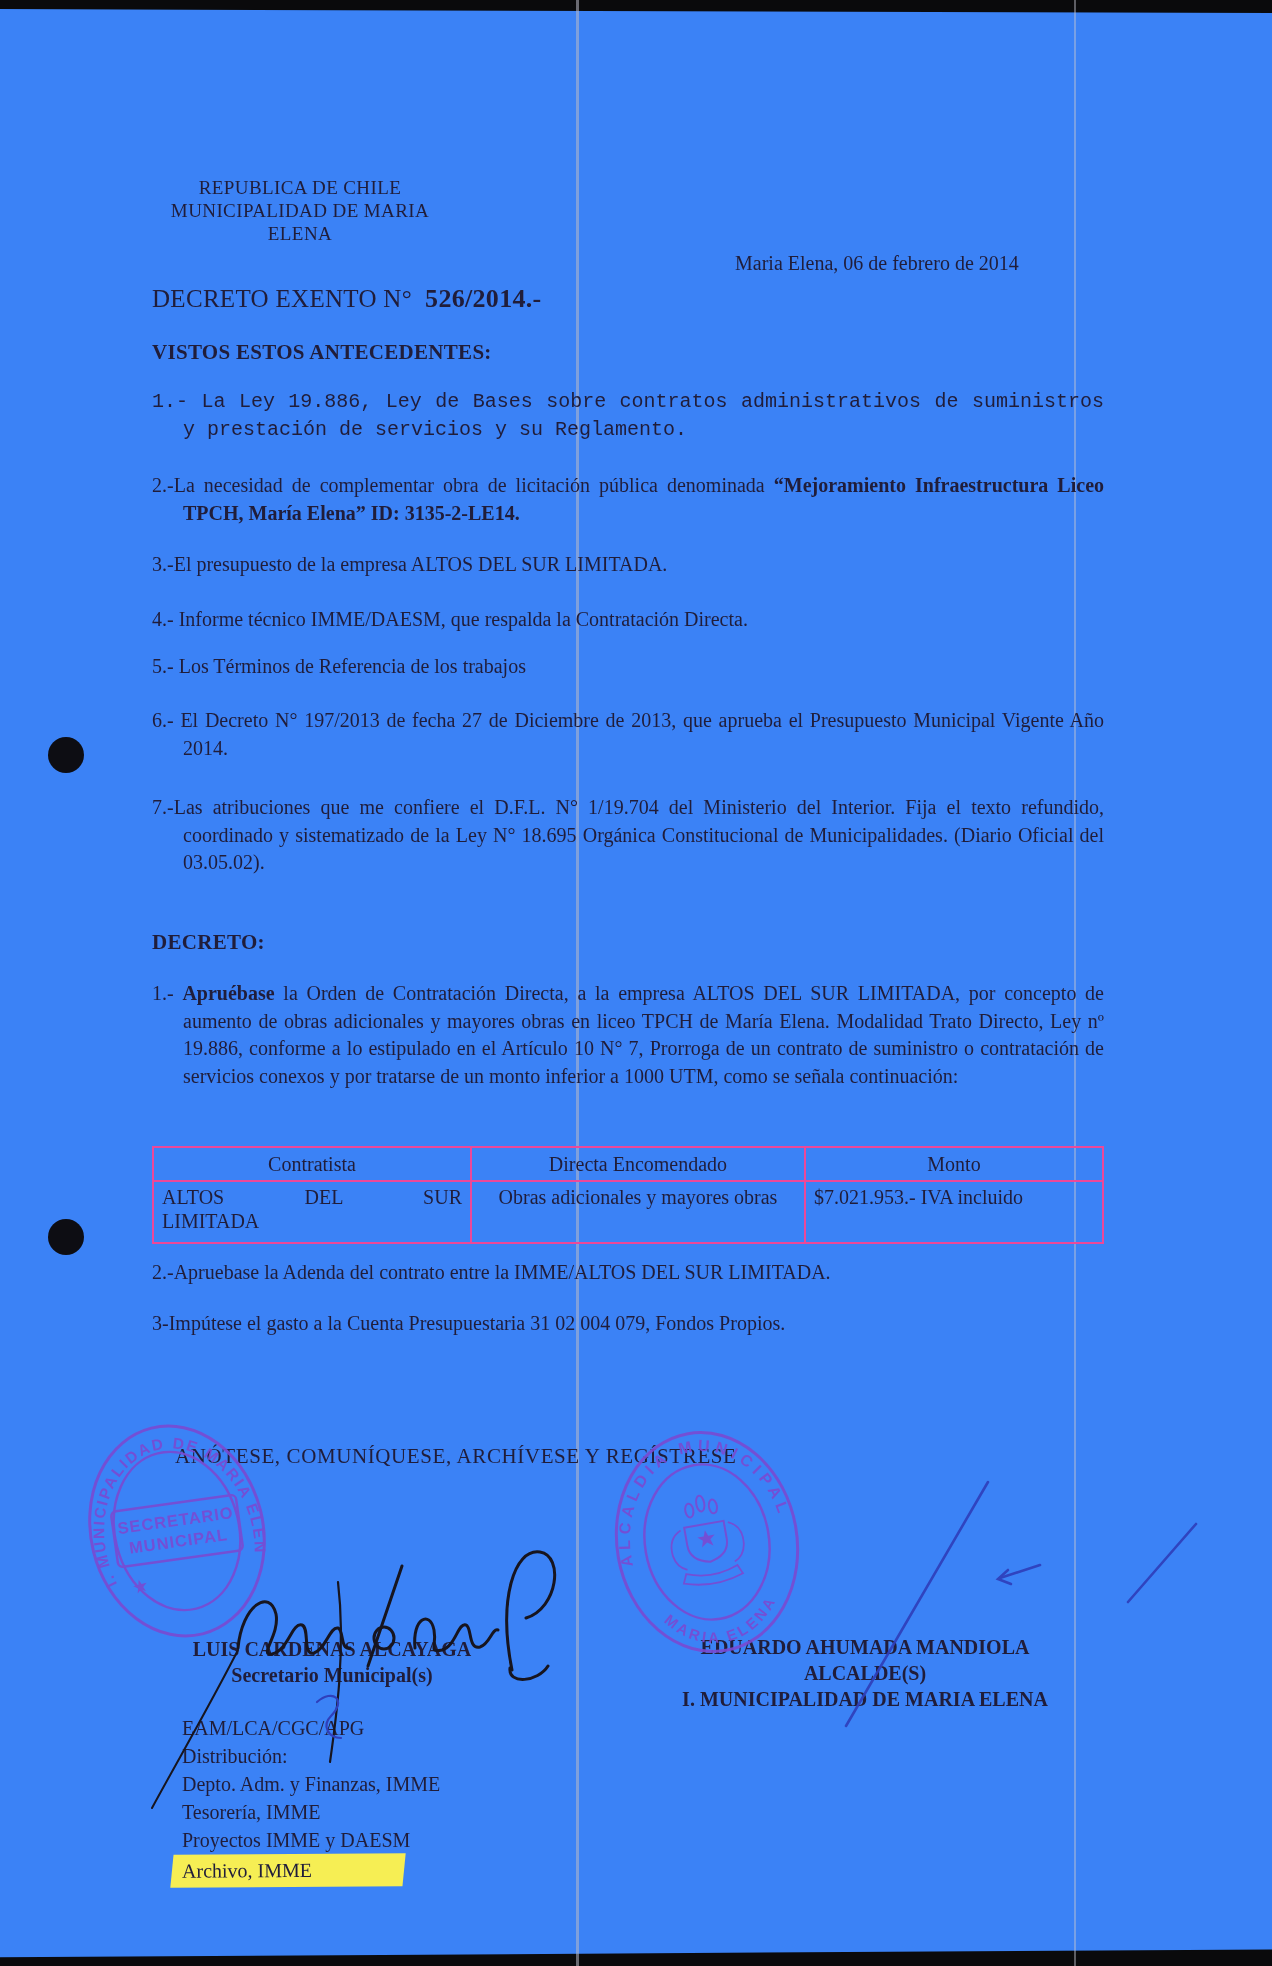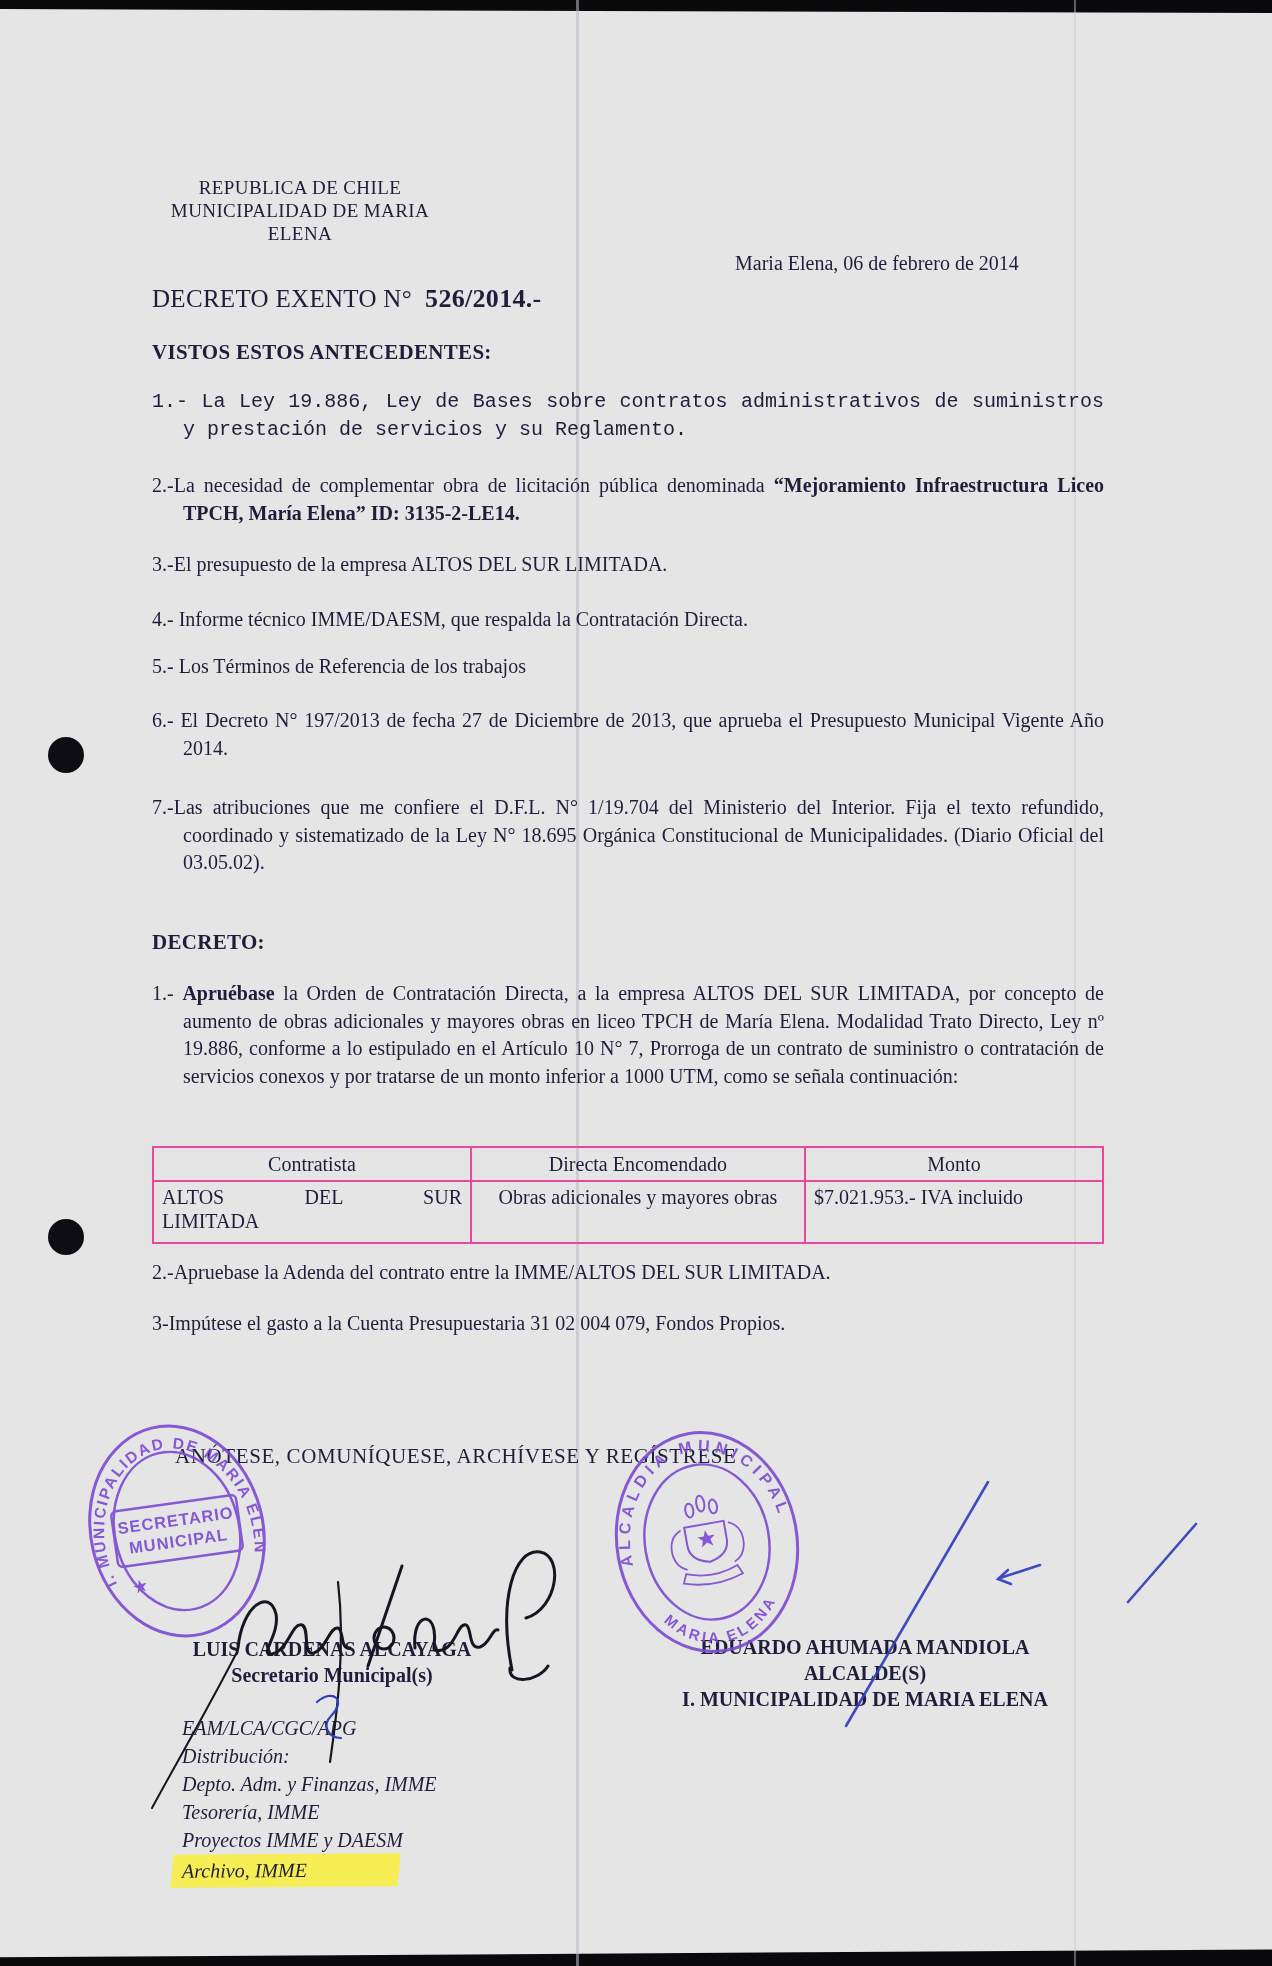--- a/index.html
+++ b/index.html
@@ -1,20 +1,20 @@
 <!DOCTYPE html>
 <html><head>
 <meta charset="utf-8">
 <style>
   html,body{margin:0;padding:0;background:#777;}
   #page{
     position:relative;
     width:1272px;height:1966px;
     margin:0 auto;
-    background:#e5e5e5;
+    background:#3b82f6;
     overflow:hidden;
     font-family:"Liberation Serif", serif;
     color:#201d3a;
   }
   .band{position:absolute;left:0;width:100%;background:#0a0a0c;}
   .fold{position:absolute;top:0;height:100%;}
   .dot{position:absolute;width:36px;height:36px;border-radius:50%;background:#0d0d13;}
   .abs{position:absolute;}
   .hdr{font-size:19px;letter-spacing:.4px;line-height:23px;text-align:center;}
   .dateline{font-size:20px;}
@@ -34,21 +34,21 @@
     border-collapse:collapse;font-size:20px;color:#201d3a;
     background:transparent;
   }
   table.ctable th, table.ctable td{border:2px solid #ec4899;}
   table.ctable th{font-weight:normal;text-align:center;height:30px;padding:1px 6px;}
   table.ctable td{vertical-align:top;height:54px;padding:3px 8px;line-height:24px;}
   td.c-contratista{width:300px;text-align:justify;word-spacing:2.2em;border-radius:21px;}
   td.c-trabajo{width:316px;text-align:center;padding:3px 26px;}
   td.c-monto{text-align:left;padding-left:12px;}
   .signame{font-weight:bold;font-size:20px;line-height:26px;text-align:center;}
-  .footerblock{font-size:20px;line-height:28px;font-style:italic;}
+  .footerblock{font-size:20px;line-height:28px;}
   .hl{
     display:inline-block;background:#f6ee54;
     padding:2px 92px 3px 10px;margin-left:-10px;
     transform:skewX(-6deg) rotate(-.4deg);
   }
   .hl > span{display:inline-block;transform:skewX(6deg);}
   svg{overflow:visible;}
   .stamp-text{font-family:"Liberation Sans", sans-serif;font-weight:bold;}
 </style>
 </head>

